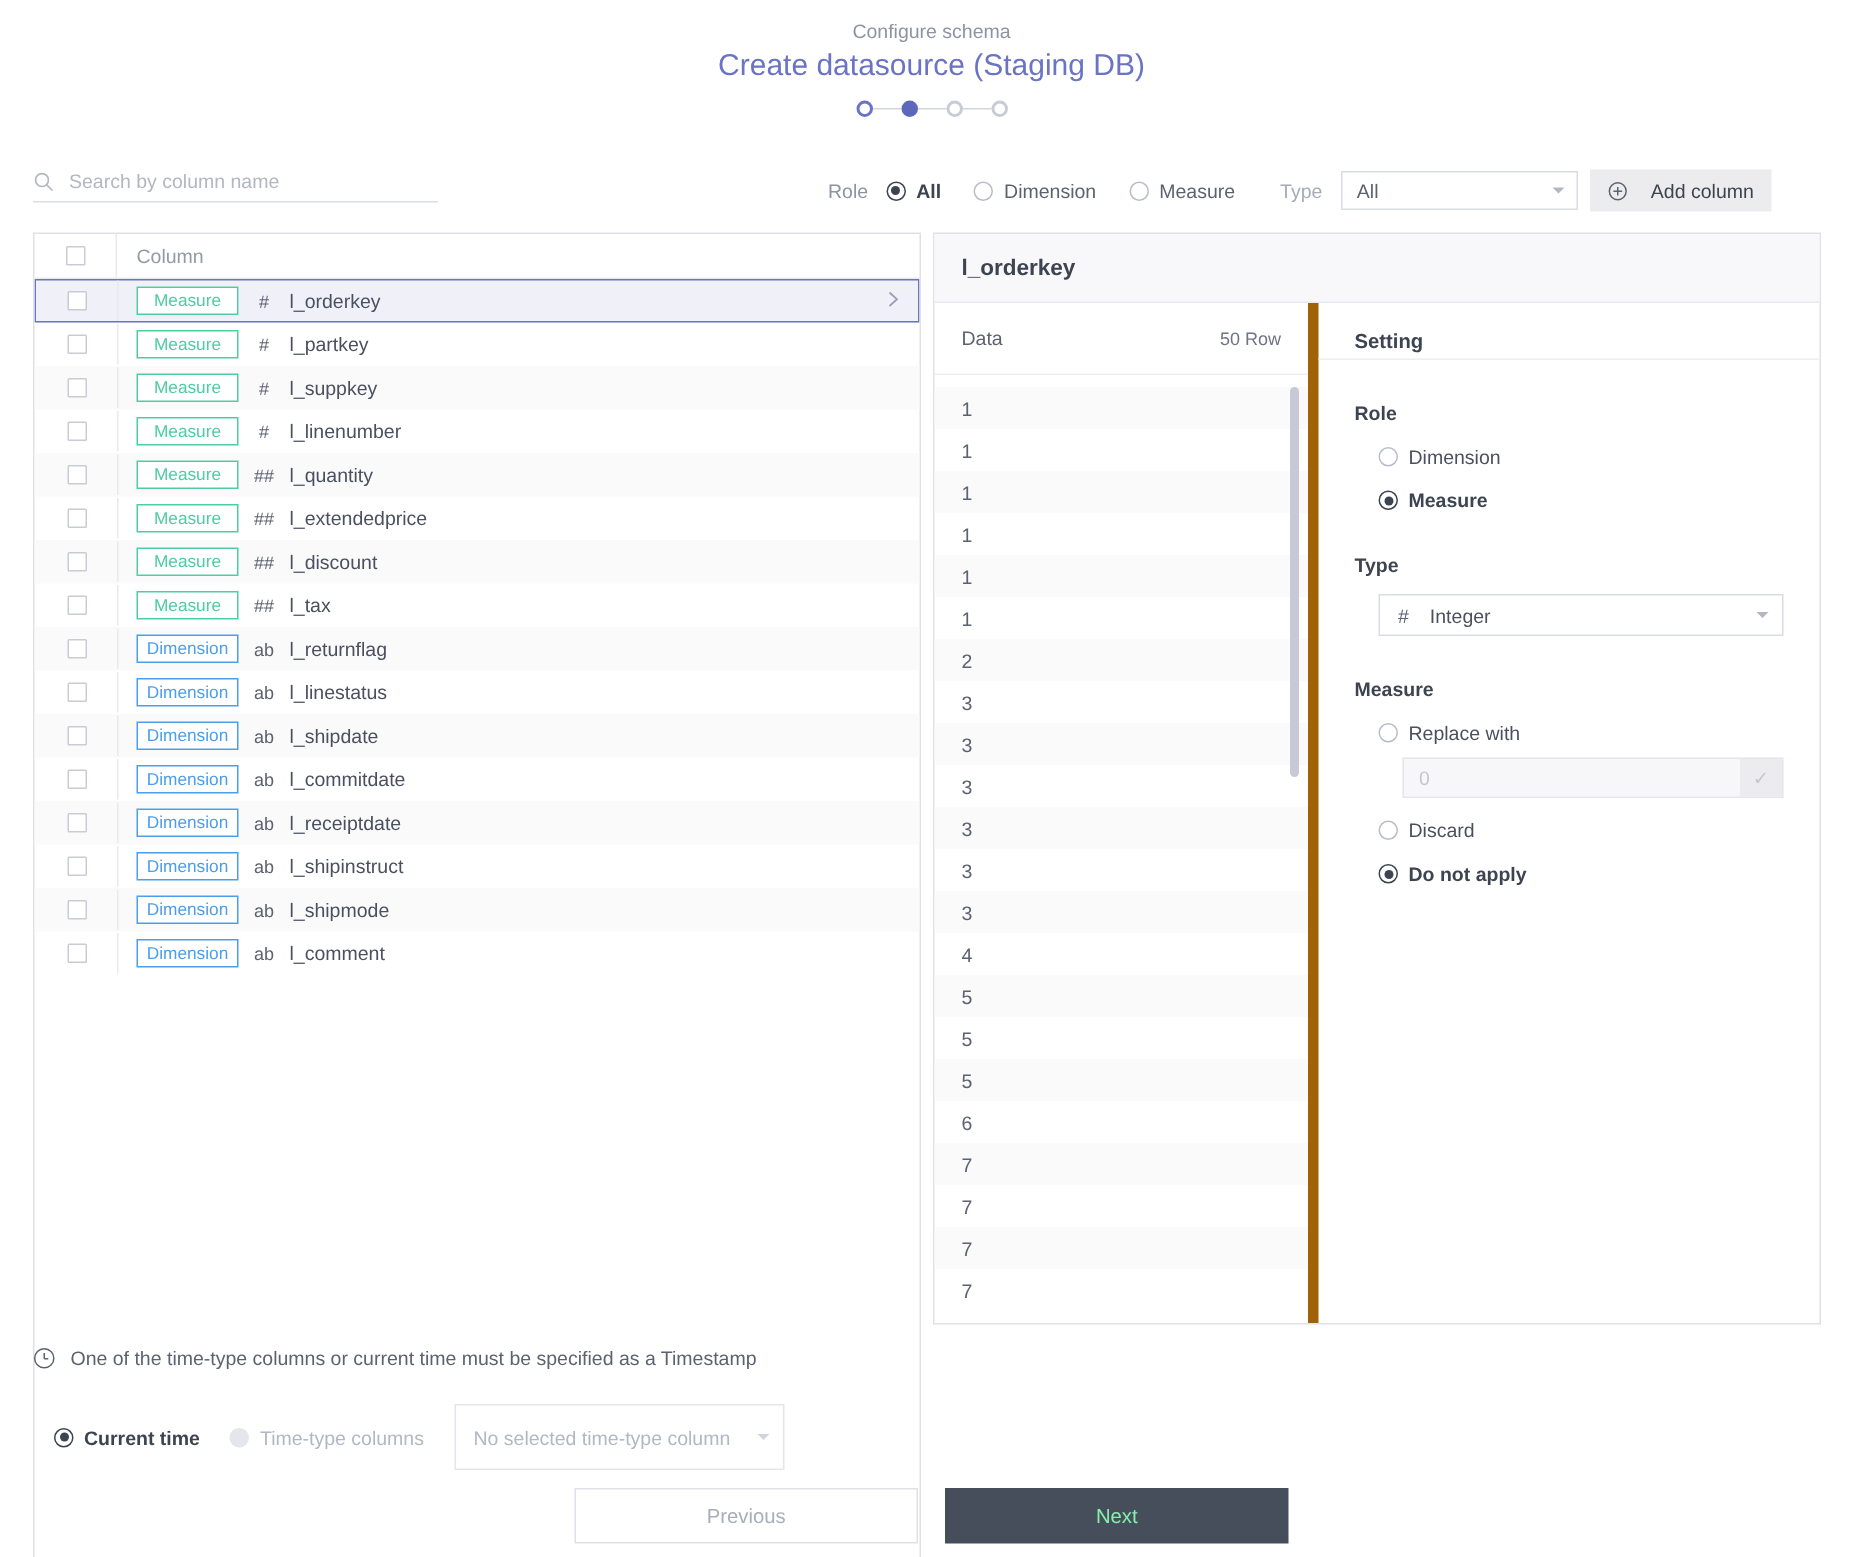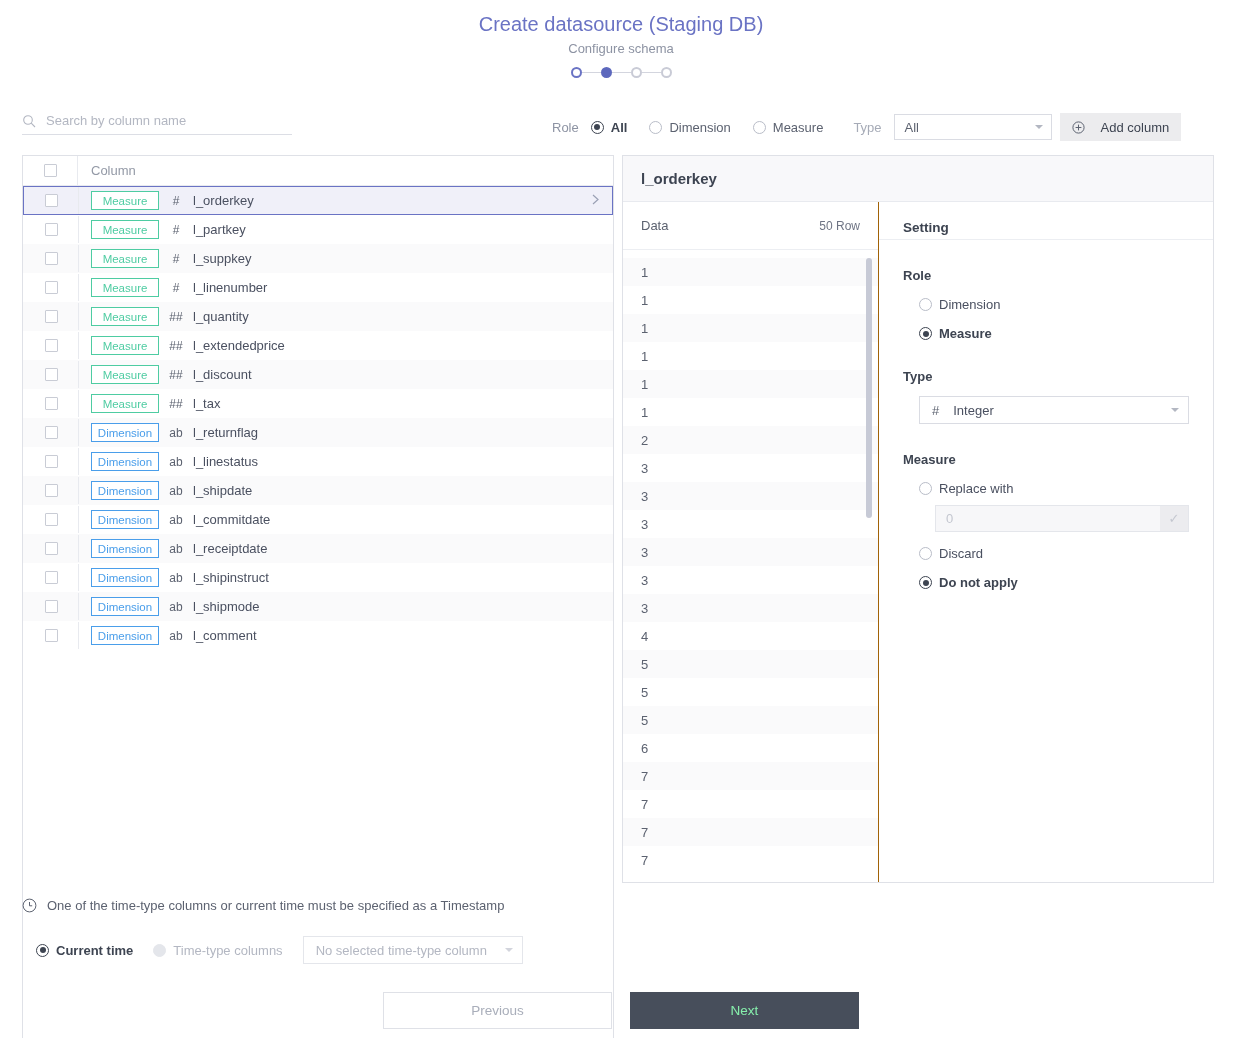--- a/index.html
+++ b/index.html
@@ -188,21 +188,21 @@
     height: 46px;
     background: #f8f8fa;
     border-bottom: 1px solid #e8eaef;
     display: flex; align-items: center;
     padding-left: 18px;
     font-size: 15px; font-weight: bold; color: #3d4451;
   }
   #detail-body { flex: 1; display: flex; min-height: 0; }
   #data-col {
     width: 256px; flex: none;
-    border-right: 1px solid #a16207;
+    border-right: 7px solid #a16207;
     display: flex; flex-direction: column;
     min-height: 0;
   }
   #data-head {
     height: 48px; flex: none;
     display: flex; align-items: center;
     padding: 0 18px;
     border-bottom: 1px solid #eceef2;
   }
   #data-head .dlabel { flex: 1; font-size: 13px; color: #5c6270; }
@@ -274,21 +274,21 @@
   }
   #timestamp-note .clock { margin-right: 10px; display: flex; }
   #time-options {
     position: absolute; left: 36px; top: 936px;
     display: flex; align-items: center;
   }
   #time-options .radio-item { margin-right: 20px; }
   .radio.disabled { background: #e4e6eb; border-color: #e4e6eb; }
   .radio-item.disabled .lbl { color: #b3b7c2; }
   #time-col-select {
-    width: 220px; height: 28px;
+    width: 220px; height: 44px;
     border: 1px solid #e4e6eb; background: #fff;
     display: flex; align-items: center;
     padding: 0 9px 0 12px;
     font-size: 13px; color: #b3b7c2;
   }
   #time-col-select .val { flex: 1; }
   #time-col-select .caret { border-top-color: #d2d4dc; }
 
   #footer-buttons {
     position: absolute; left: 0; right: 0; top: 992px;
@@ -300,22 +300,22 @@
     font-size: 13.5px;
     cursor: pointer;
   }
   #prev-btn { background: #fff; border: 1px solid #dfe1e7; color: #a9aeba; }
   #next-btn { background: #474e5b; border: none; color: #86efac; }
 </style>
 </head>
 <body>
 
 <div id="header">
+  <div id="wizard-subtitle">Configure schema</div>
   <div id="wizard-title">Create datasource (Staging DB)</div>
-  <div id="wizard-subtitle">Configure schema</div>
   <div id="steps">
       <div class="step-dot done"></div>
       <div class="step-line"></div>
       <div class="step-dot active"></div>
       <div class="step-line"></div>
       <div class="step-dot"></div>
       <div class="step-line"></div>
       <div class="step-dot"></div>
     </div>
 </div>

